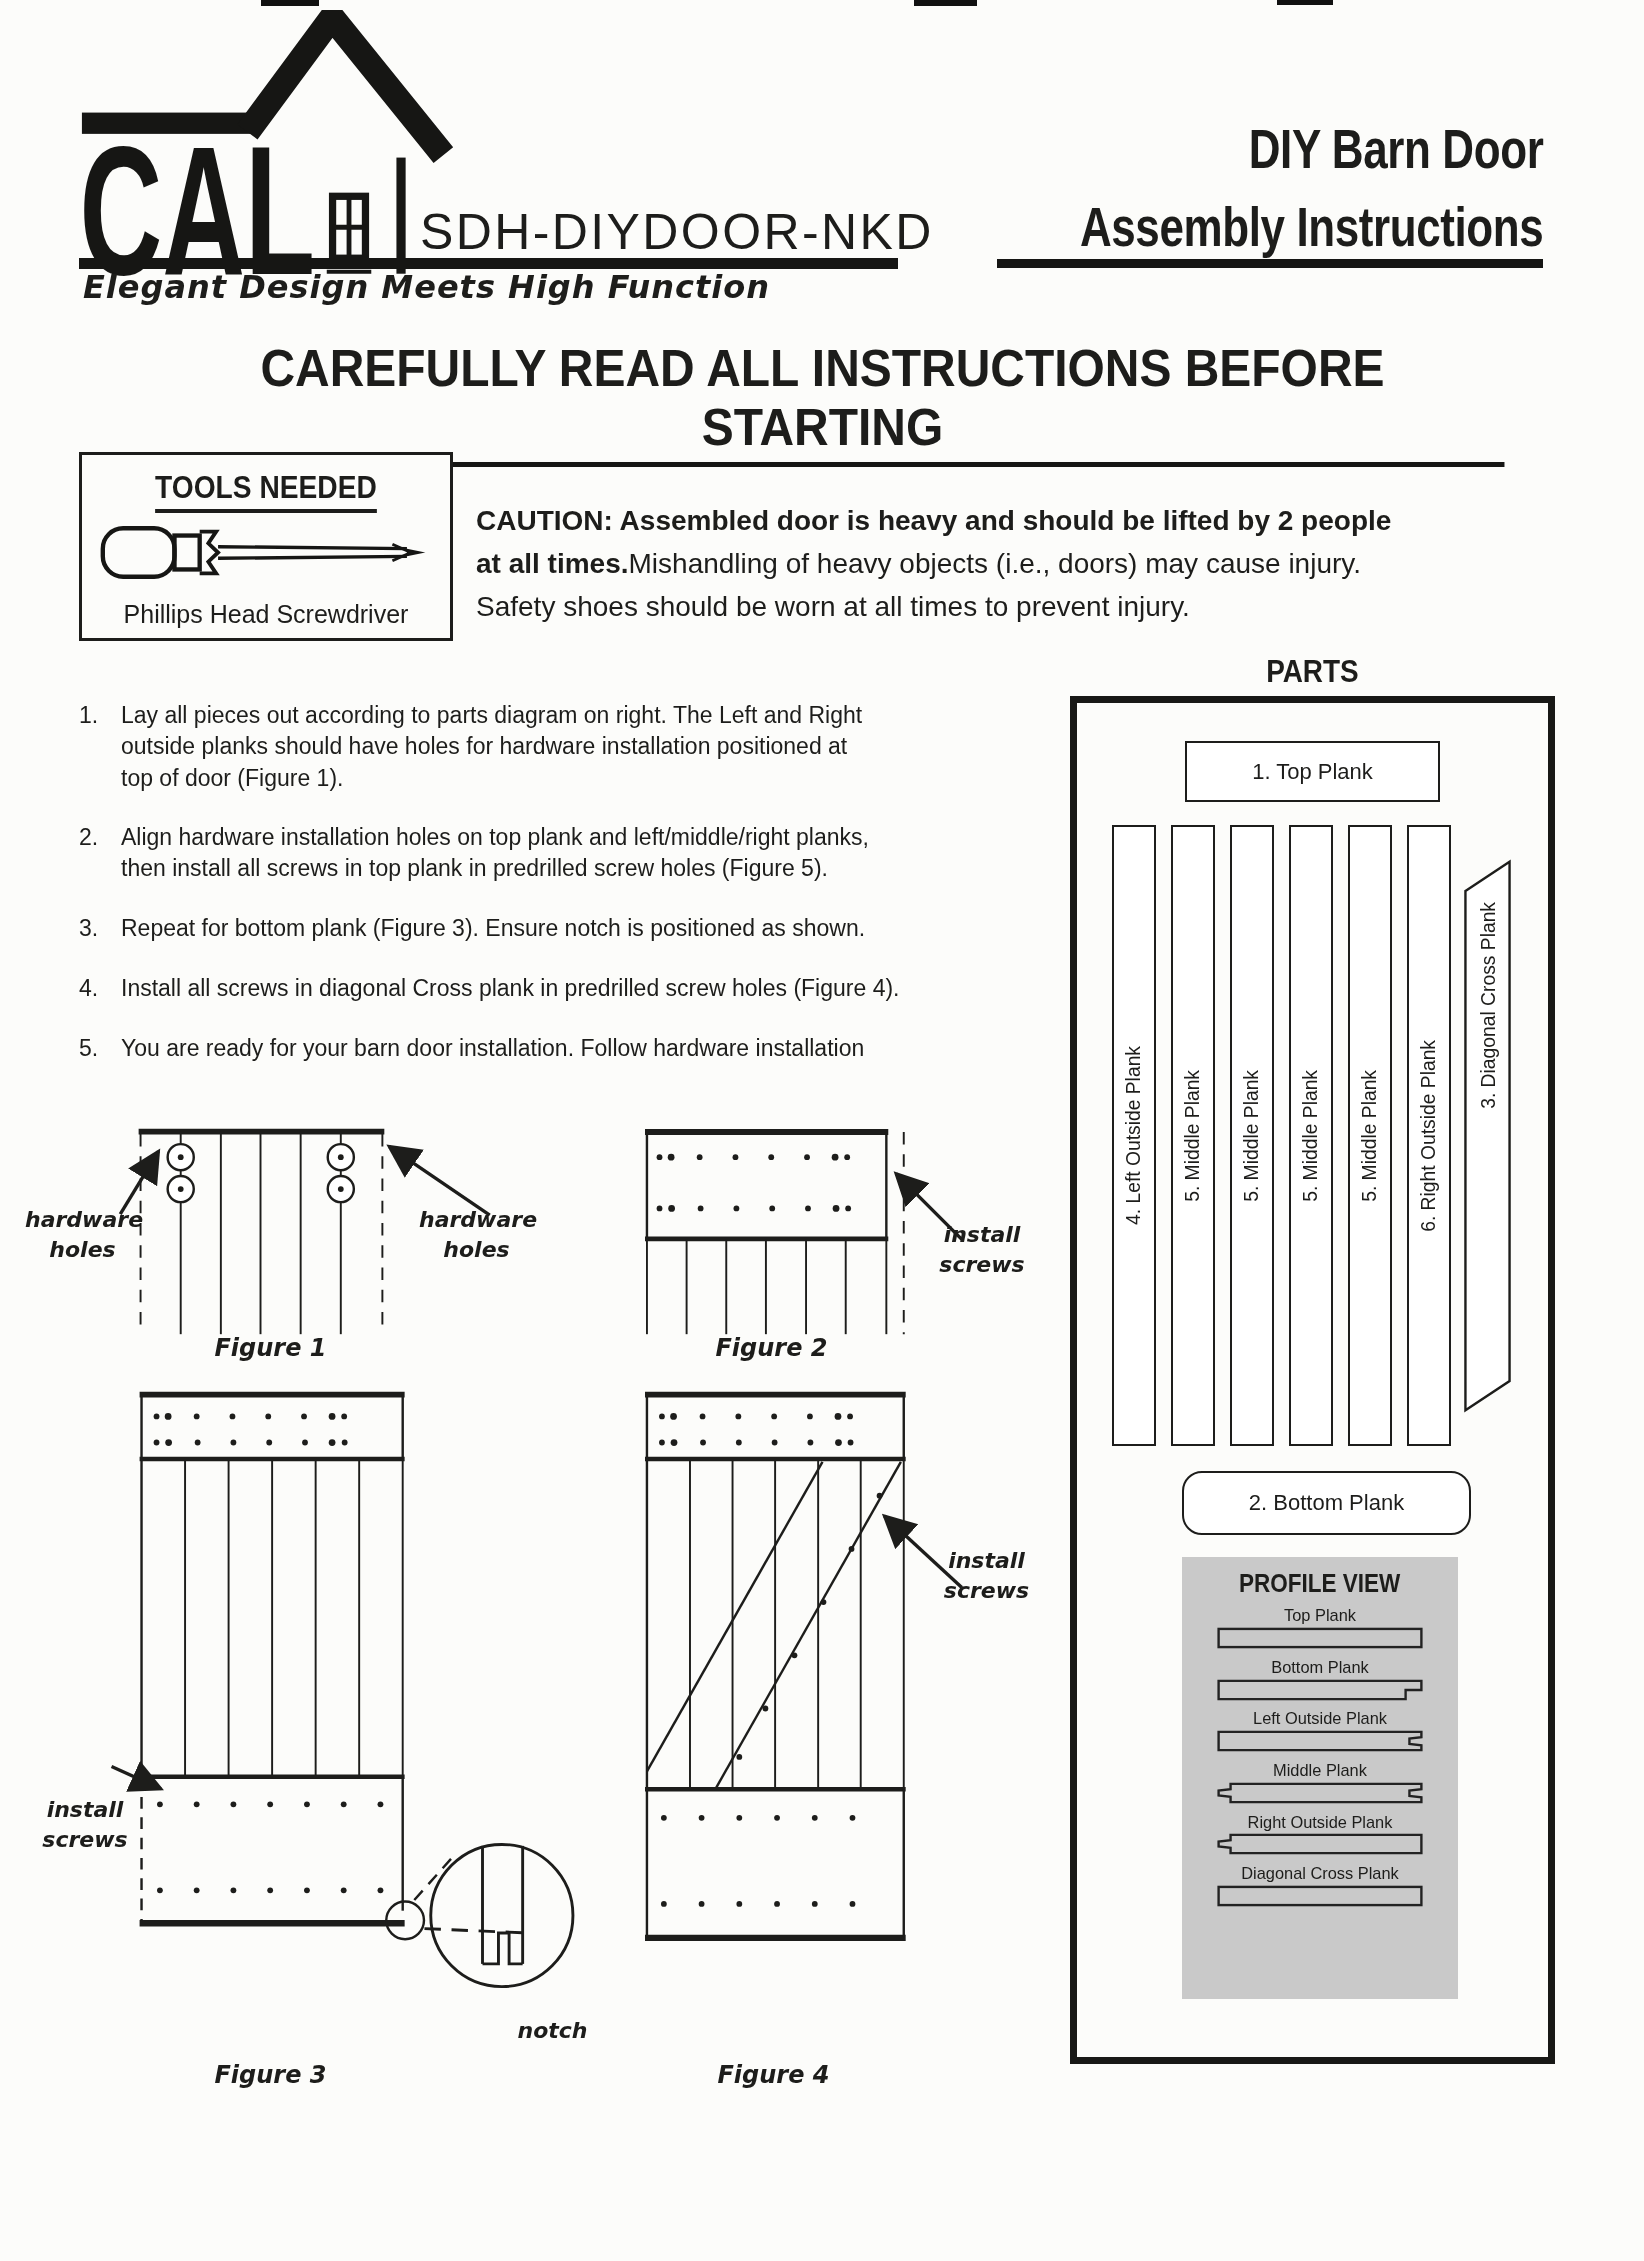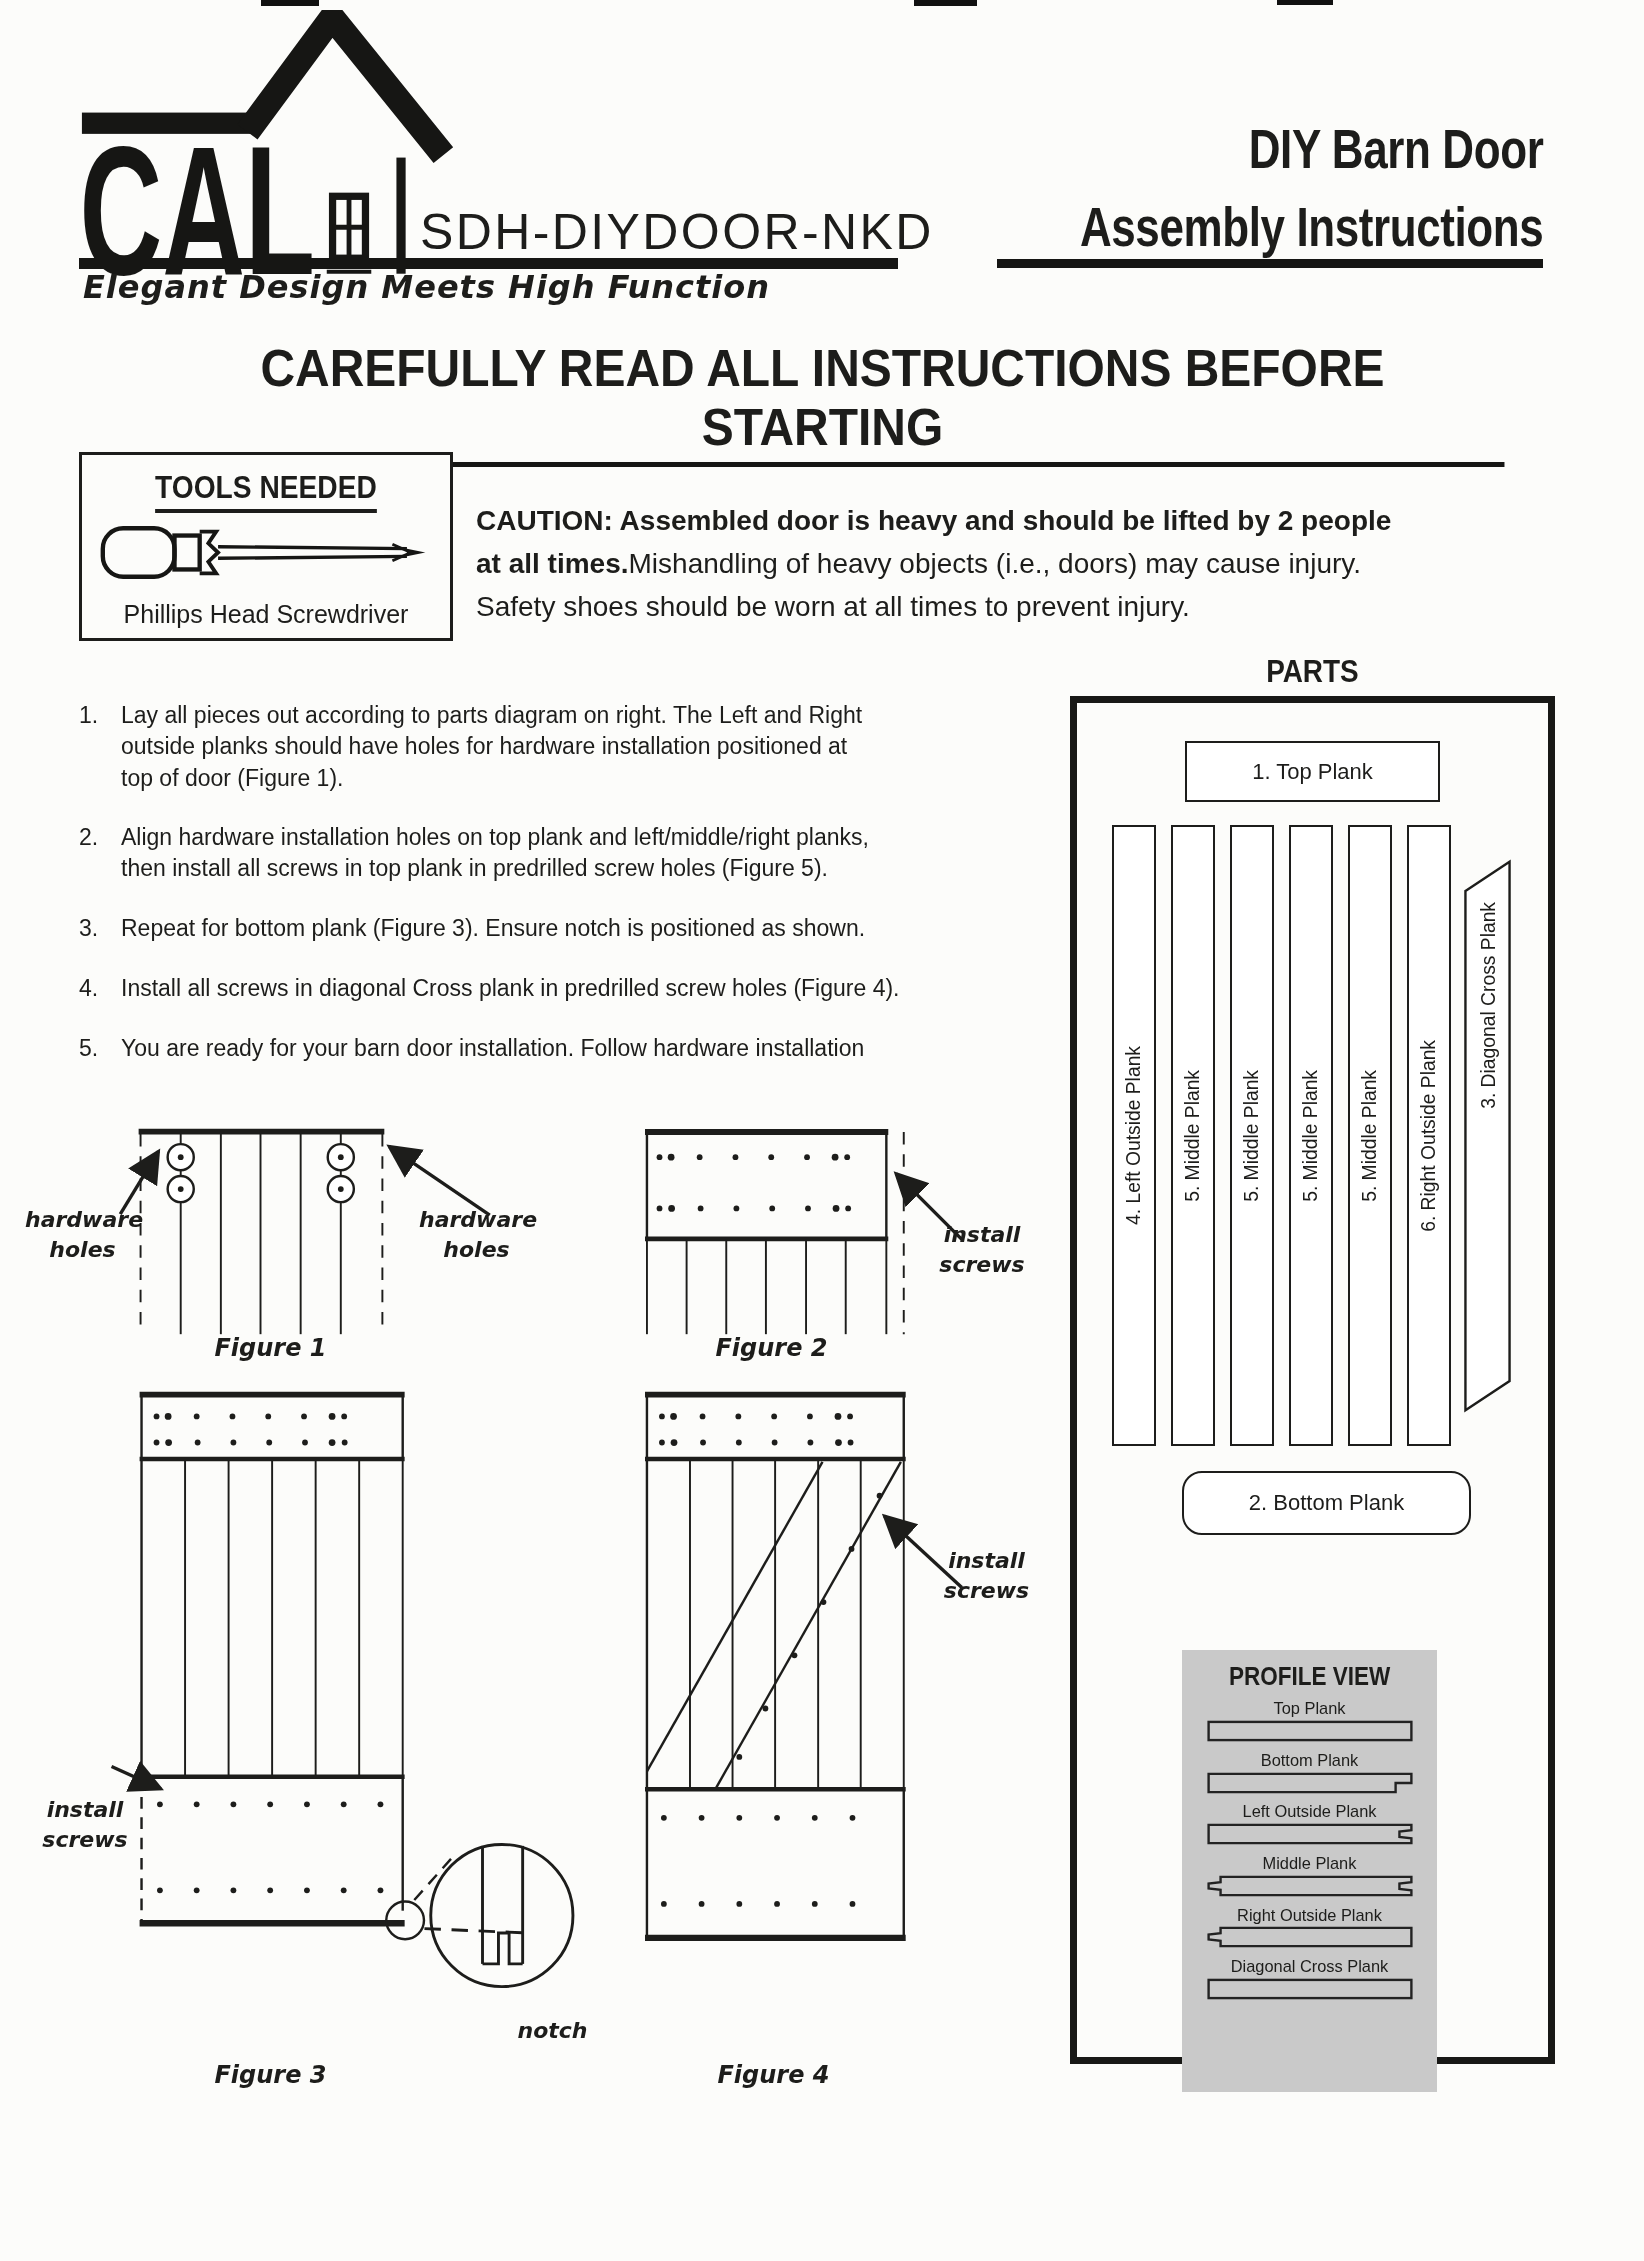--- a/index.html
+++ b/index.html
@@ -170,21 +170,21 @@
     <svg width="47" height="556" viewBox="0 0 98 1150" style="position:absolute;left:0;top:0;">
       <polygon points="3,64 95,3 95,1086 3,1147" fill="#fff" stroke="#1d1d1b" stroke-width="5"></polygon>
     </svg>
     <span class="vtext" style="position:absolute;left:13.5px;top:44px;">3. Diagonal Cross Plank</span>
   </div>
 
   <div class="abs part-box" style="left:1182px;top:1471px;width:285px;height:60px;border-radius:20px;">
     <span>2. Bottom Plank</span>
   </div>
 
-  <div class="abs profile" style="left:1182px;top:1650px;width:255px;height:442px;">
+  <div class="abs profile" style="left:1182px;top:1557px;width:276px;height:442px;">
     <div class="profile-title"><span class="condensed-c">PROFILE VIEW</span></div>
 
     <div class="profile-label">Top Plank</div>
     <svg width="208" height="22" viewBox="0 0 430 46">
       <rect x="3" y="4" width="424" height="38" fill="none" stroke="#222" stroke-width="5"></rect>
     </svg>
 
     <div class="profile-label">Bottom Plank</div>
     <svg width="208" height="22" viewBox="0 0 430 46">
       <polygon points="3,4 427,4 427,23 394,23 394,42 3,42" fill="none" stroke="#222" stroke-width="5"></polygon>

